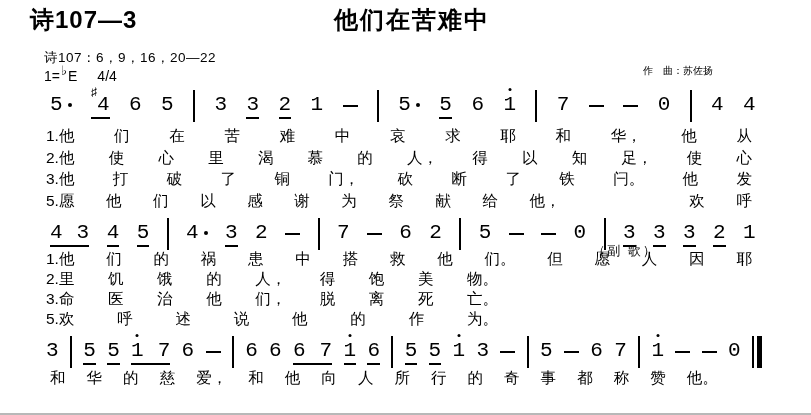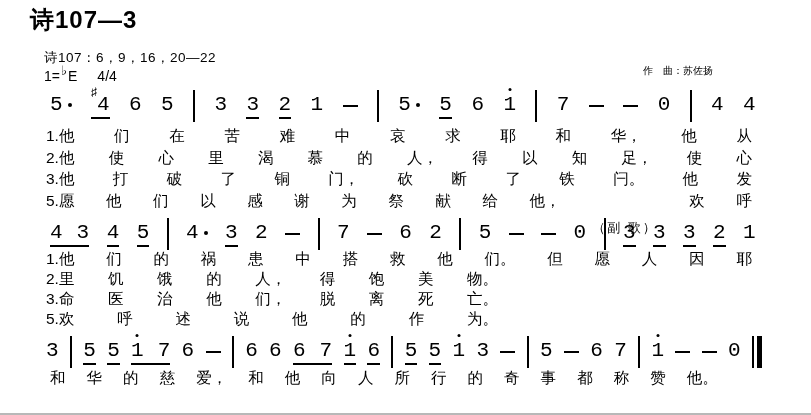--- a/index.html
+++ b/index.html
@@ -41,38 +41,39 @@
   .bar   { display:inline-block; width:2px; height:32px; background:#000; margin-bottom:-3px; }
   .finbar{ display:inline-flex; gap:3px; margin-bottom:-3px; }
   .fb1   { width:2px; height:32px; background:#000; }
   .fb2   { width:5px; height:32px; background:#000; }
 
   
   .lblock { position:absolute; }
   .lb1 { left:46px; top:126px; }
   .lb2 { left:46px; top:249px; }
   .lb3 { left:50px; top:368px; }
-  .lyr-row { display:flex; justify-content:space-between; align-items:center;
+  .lyr-row { display:flex; justify-content:space-between; align-items:flex-start;
              font-size:15.5px; }
   .lb1 .lyr-row { width:706px; height:21.5px; }
   .lb2 .lyr-row { height:20px; }
   .lyr-row.w-full  { width:706px; }
   .lyr-row.w-short { width:452px; }
   .lb3 .lyr-row { width:668px; }
   .syl { white-space:nowrap; }
   .chorus { font-size:13px; position:relative; top:3px; letter-spacing:2px; white-space:nowrap;margin-top:48px; }
 
   .footer { position:absolute; left:44px; top:394px; font-size:13px; letter-spacing:0.5px; }
   .bottom-edge { position:absolute; left:0; bottom:0; width:100%; height:2px; background:#b8b8b8; }
 </style>
 </head>
 <body>
 
 <div class="page">
   <div class="catalog">诗107—3</div>
+  <div class="title">他们在苦难中</div>
   <div class="reference">诗107：6，9，16，20—22</div>
   <div class="keyline">
     <span>1=</span><span class="flat">♭</span><span>E</span>
     <span class="meter">4/4</span>
   </div>
   <div class="composer">作　曲：苏佐扬</div>
 
   <div class="mrow m1">
       <span class="note">
         <span class="digit">5</span>

